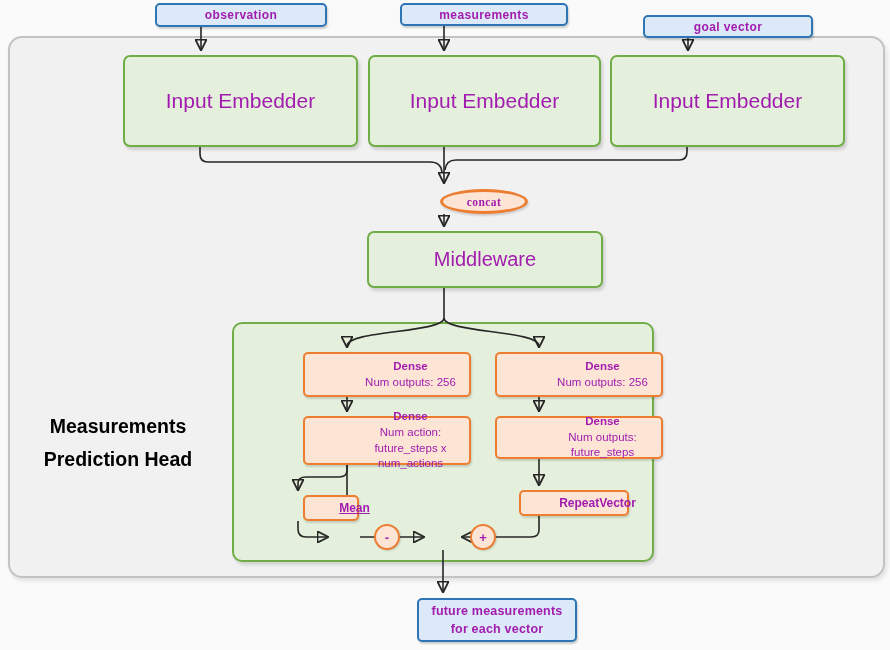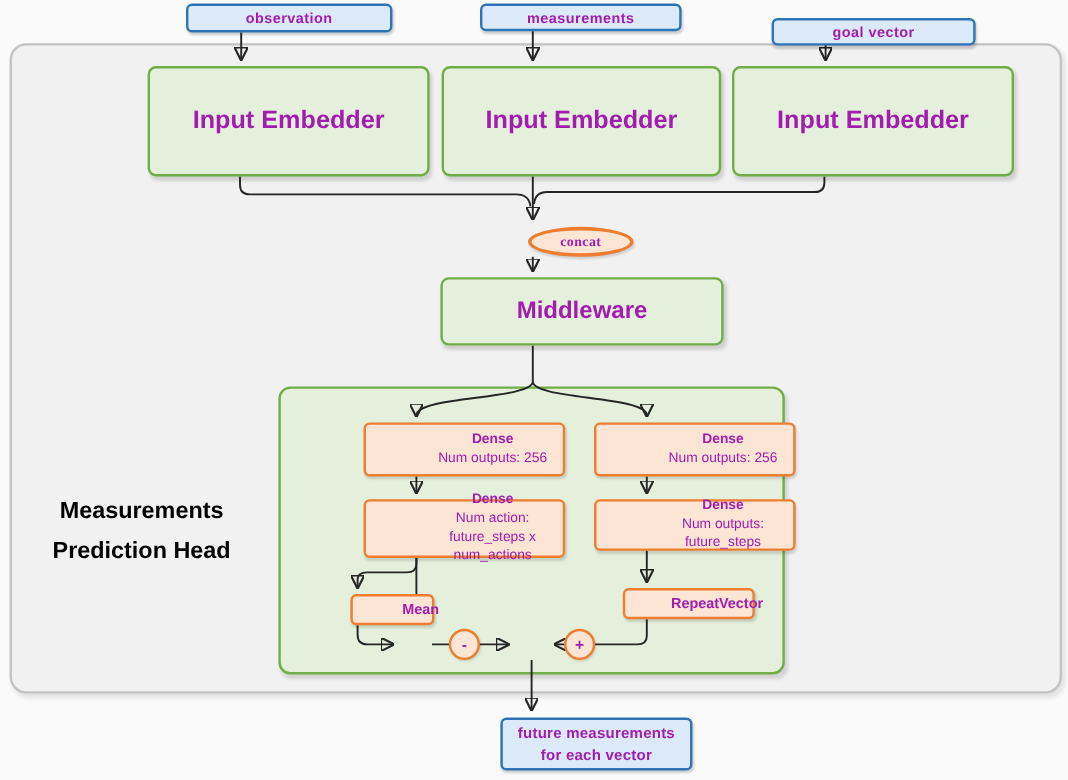--- a/index.html
+++ b/index.html
@@ -67,21 +67,21 @@
     border-radius: 5px;
     font-weight: bold;
     font-size: 12px;
     letter-spacing: 0.4px;
     box-shadow: 1px 2px 2px rgba(0,0,0,0.18);
   }
   .box-green {
     background: #e5f0dc;
     border: 2.5px solid #70ad47;
     border-radius: 7px;
-    font-weight: bold;
+    font-weight: normal;
     font-size: 21px;
     box-shadow: 2px 3px 3px rgba(0,0,0,0.14);
   }
   .box-orange {
     background: #fce5d5;
     border: 2.5px solid #ed7d31;
     border-radius: 5px;
     font-size: 11.5px;
     line-height: 1.35;
     box-shadow: 1px 2px 2px rgba(0,0,0,0.14);
@@ -123,21 +123,21 @@
   .in2 { left: 603px; top: 15px;  width: 170px; height: 23px; }
   .emb0 { left: 83px;  top: 55px; width: 235px; height: 92px; }
   .emb1 { left: 328px; top: 55px; width: 233px; height: 92px; }
   .emb2 { left: 570px; top: 55px; width: 235px; height: 92px; }
   .concat { left: 400px; top: 189px; width: 88px; height: 25px; font-family: Liberation Serif, serif; }
   .middleware { left: 327px; top: 231px; width: 236px; height: 57px; font-size: 20px; }
   .denseL1 { left: 263px; top: 352px; width: 168px; height: 45px; }
   .denseR1 { left: 455px; top: 352px; width: 168px; height: 45px; }
   .denseL2 { left: 263px; top: 416px; width: 168px; height: 49px; }
   .denseR2 { left: 455px; top: 416px; width: 168px; height: 43px; }
-  .mean { left: 252px; top: 495px; width: 70px; height: 26px; font-weight: bold; font-size: 12px; }
+  .mean { left: 263px; top: 495px; width: 56px; height: 26px; font-weight: bold; font-size: 12px; text-decoration: underline; }
   .repeat { left: 479px; top: 490px; width: 110px; height: 26px; font-weight: bold; font-size: 12px; }
   .op-minus { left: 334px; top: 524px; width: 26px; height: 26px; }
   .op-plus  { left: 430px; top: 524px; width: 26px; height: 26px; }
   .outbox { left: 377px; top: 598px; width: 160px; height: 44px; font-size: 12.5px; line-height: 1.45; letter-spacing: 0.2px; }
 </style>
 </head>
 <body>
 
 <div class="stage">
 

